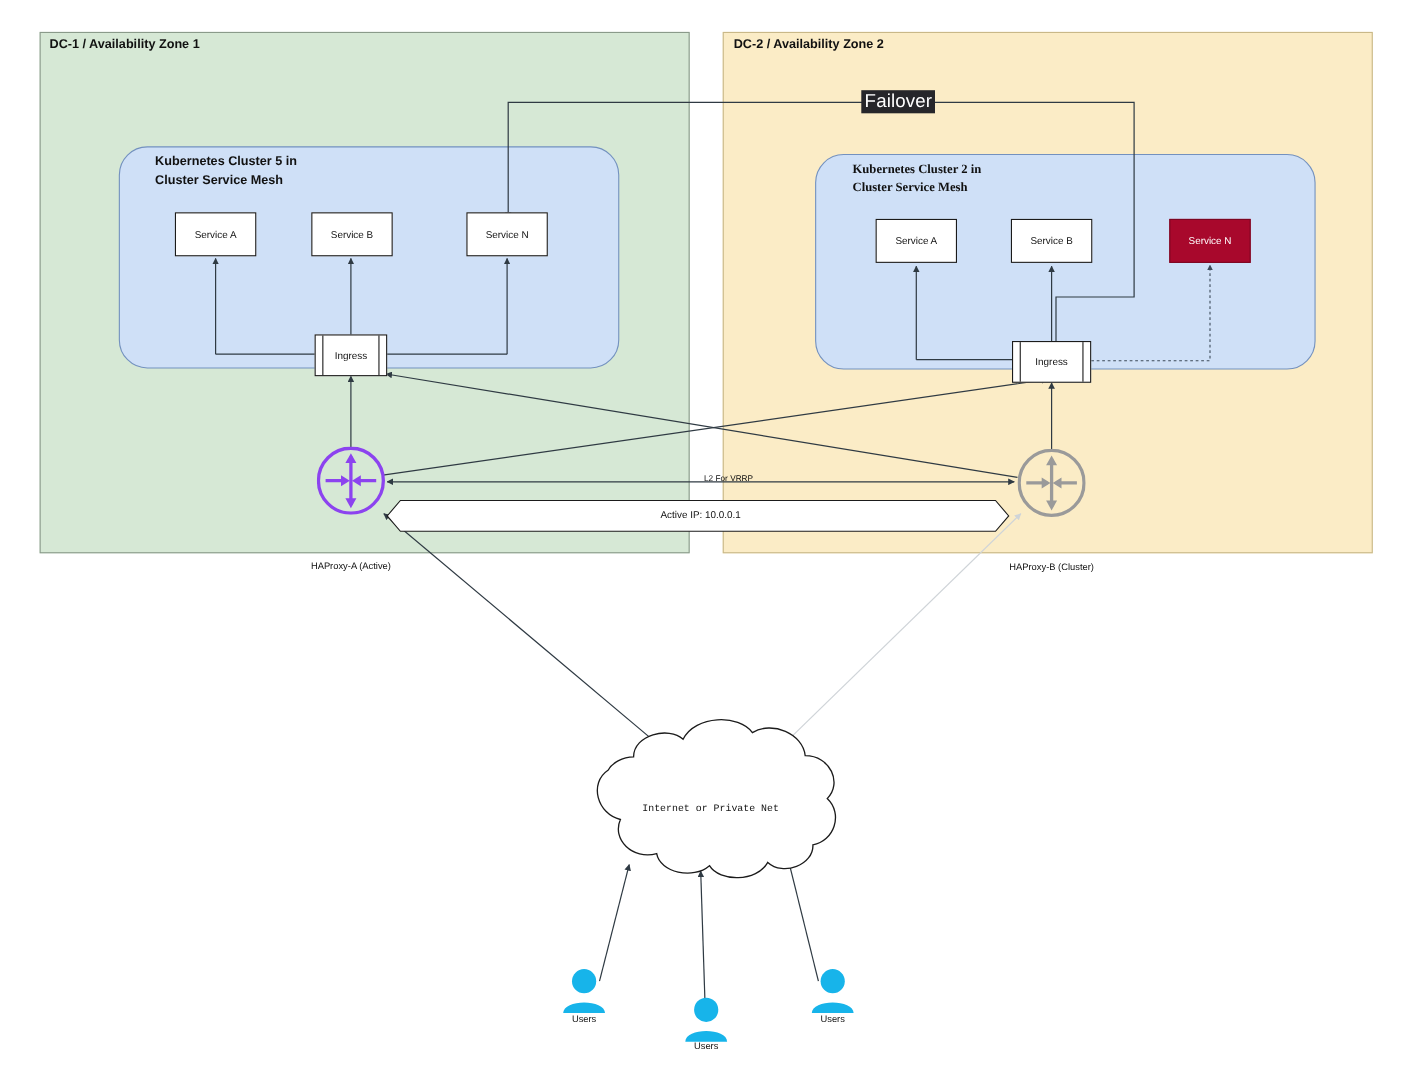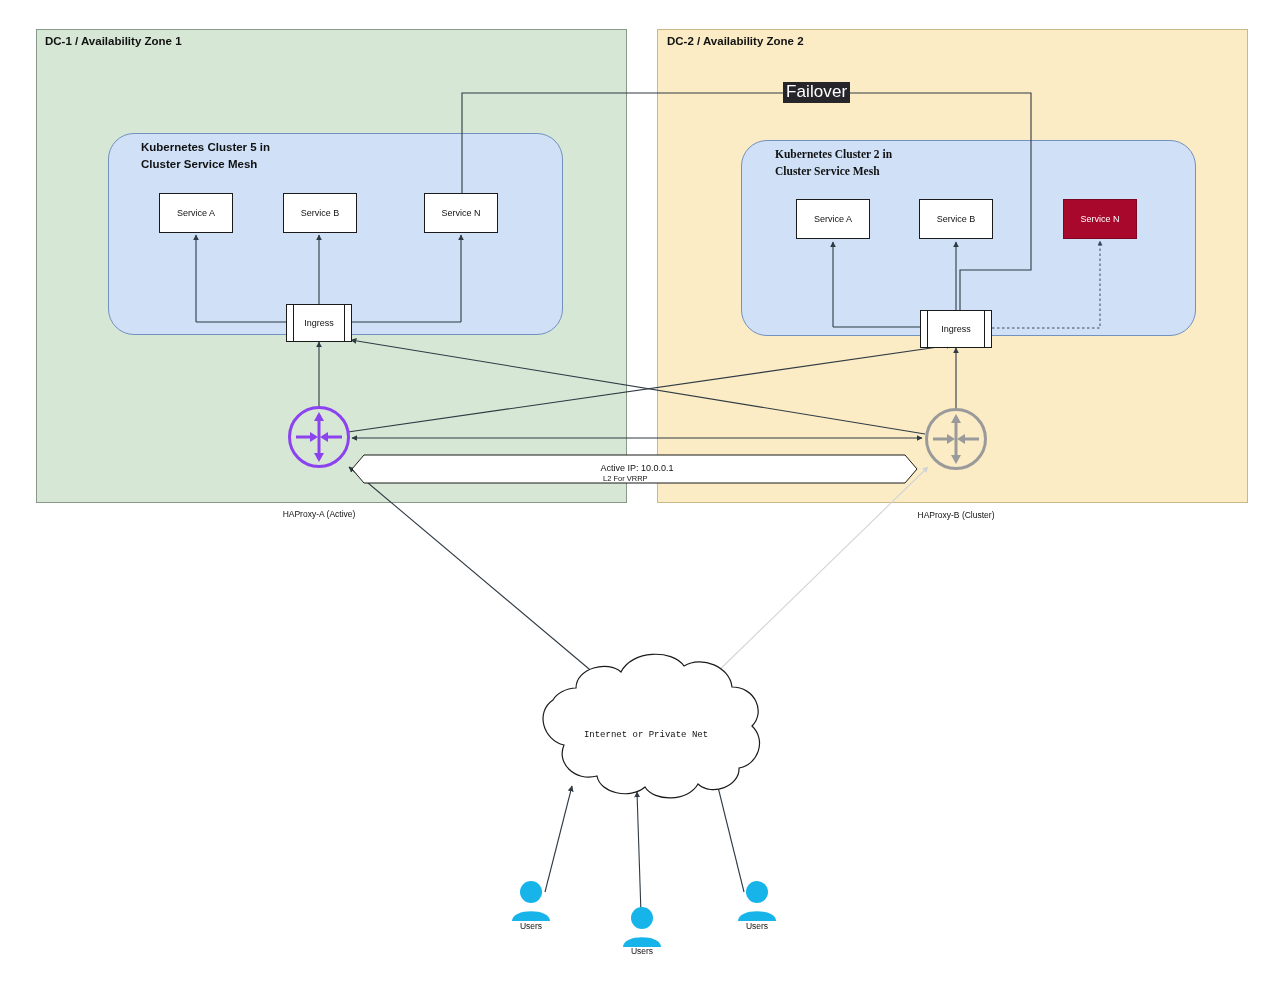--- a/index.html
+++ b/index.html
@@ -279,21 +279,21 @@
   <div class="svcbox alert" style="left:1063px; top:199px; width:74px; height:40px;">
     <span>Service N</span>
   </div>
 
   <div class="ingress" style="left:920px; top:310px; width:72px; height:38px;">
     <span>Ingress</span>
   </div>
 
   <div class="failover-label" style="left:752px; top:82px;margin-left:31px;">Failover</div>
 
-  <div class="vrrp-label" style="left:603px; top:430px;margin-top:44px;">L2 For VRRP</div>
+  <div class="vrrp-label" style="left:640px; top:430px;">L2 For VRRP</div>
 
   <div class="vip-text" style="left:552px; top:463px; width:170px;">Active IP: 10.0.0.1</div>
 
   <div class="haproxy" style="left:288px; top:406px;">
     <svg width="62" height="62" viewBox="0 0 62 62">
       <circle cx="31" cy="31" r="29.5" fill="none" stroke="#8c43ef" stroke-width="3"></circle>
 
       <line x1="31" y1="9" x2="31" y2="53" stroke="#8c43ef" stroke-width="3"></line>
       <path d="M 31 6 L 26 15 L 36 15 Z" fill="#8c43ef"></path>
       <path d="M 31 56 L 26 47 L 36 47 Z" fill="#8c43ef"></path>

